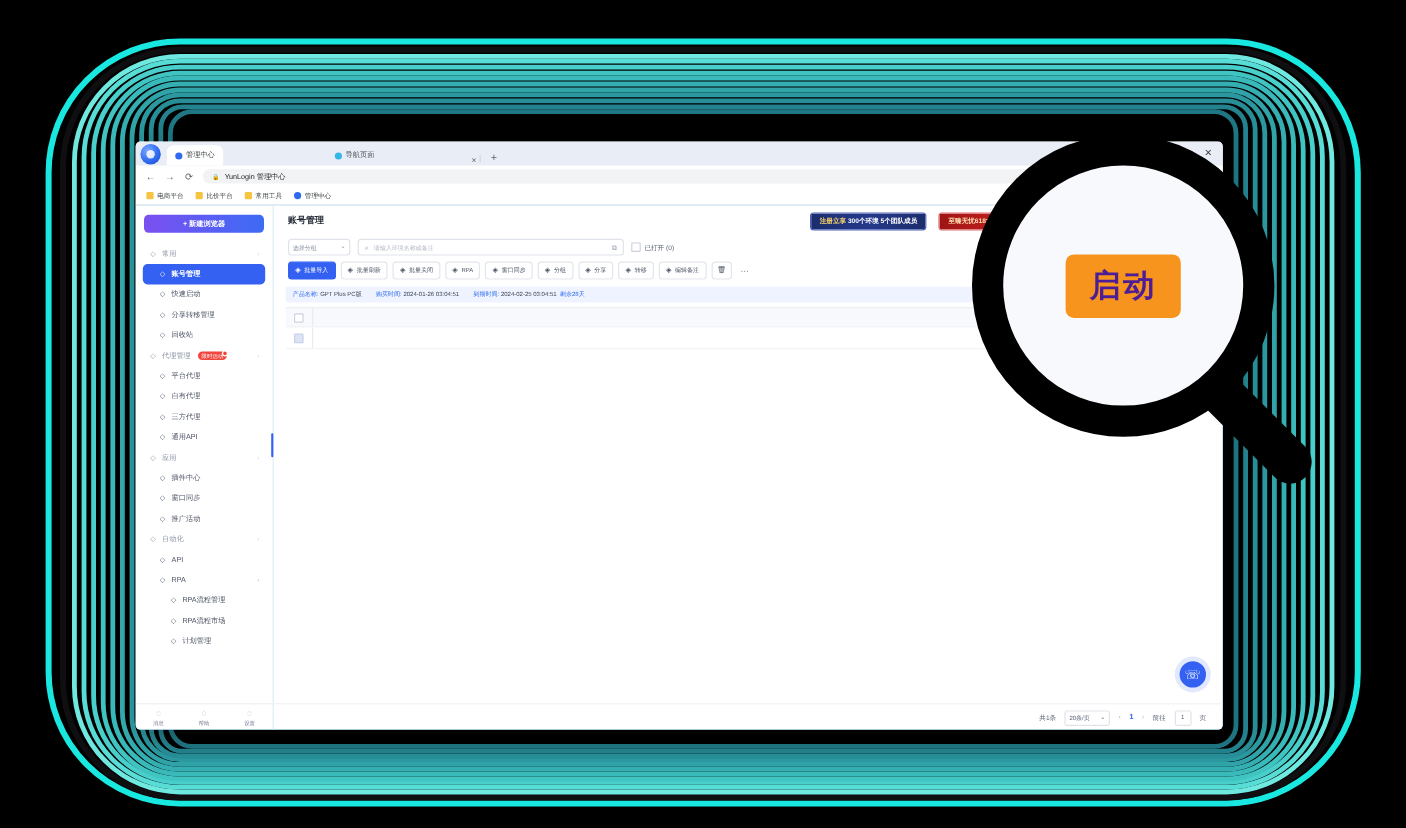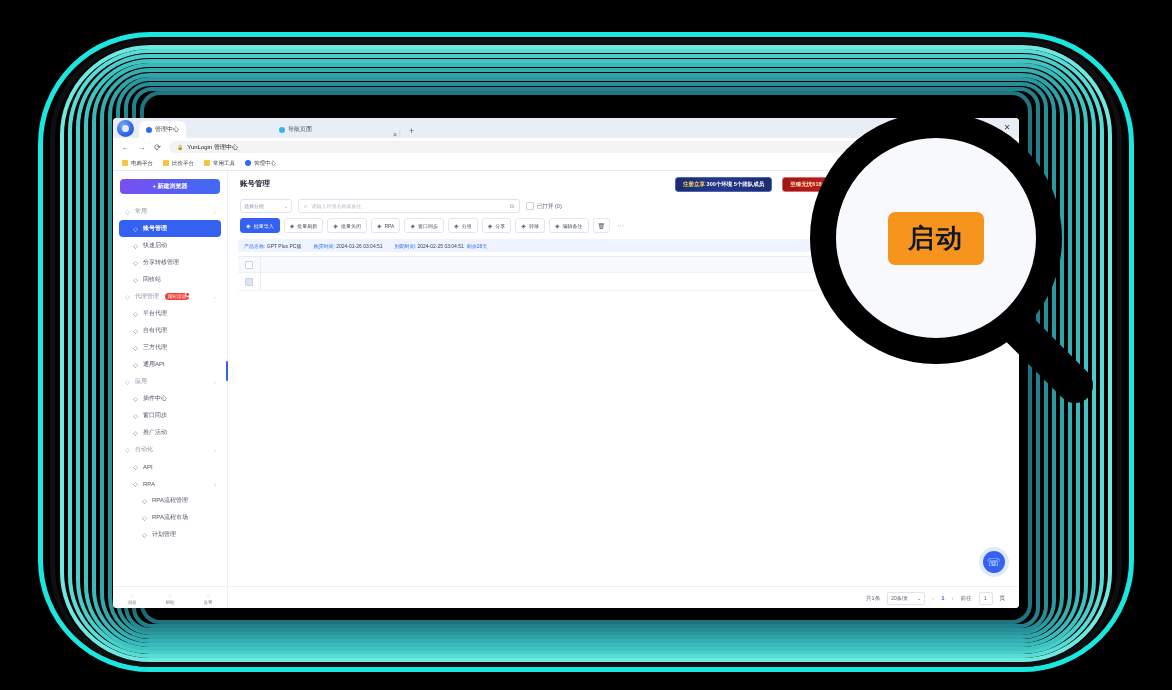--- a/index.html
+++ b/index.html
@@ -151,21 +151,21 @@
     background:#3461f2;display:flex;align-items:center;justify-content:center;color:#fff;font-size:11px;
     box-shadow:0 0 0 4px rgba(52,97,242,.14);}
 
   
   .magnifier{position:absolute;left:810px;top:112px;width:296px;height:296px;pointer-events:none;}
   .mlens{position:absolute;left:0;top:0;width:252px;height:252px;border-radius:50%;
     border:26px solid #000;box-sizing:border-box;background:#f7f9fd;overflow:hidden;}
   .mhandle{position:absolute;left:190px;top:190px;width:120px;height:36px;background:#000;
     border-radius:18px;transform:rotate(45deg);transform-origin:10px 18px;}
   .minner{position:absolute;inset:0;display:flex;align-items:center;justify-content:center;gap:20px;}
-  .mbtn{background:#f6941e;color:#0f172a;border-radius:7px;padding:9px 20px;font-size:26px;font-weight:bold;
+  .mbtn{background:#f6941e;color:#4c1d95;border-radius:7px;padding:9px 20px;font-size:26px;font-weight:bold;
     letter-spacing:2px;}
 </style>
 </head>
 <body>
 
 <div class="stage">
 
   <div class="rings" id="rings">
       <div class="ring" style="left: 38px; top: 32.04px; width: 1096px; height: 640.1px; border-color: rgb(24, 232, 224); border-width: 5px; border-radius: 112px;"></div>
       <div class="ring" style="left: 50px; top: 39px; width: 1072px; height: 627.5px; border-color: rgb(15, 15, 18); border-width: 5px; border-radius: 100px;"></div>

